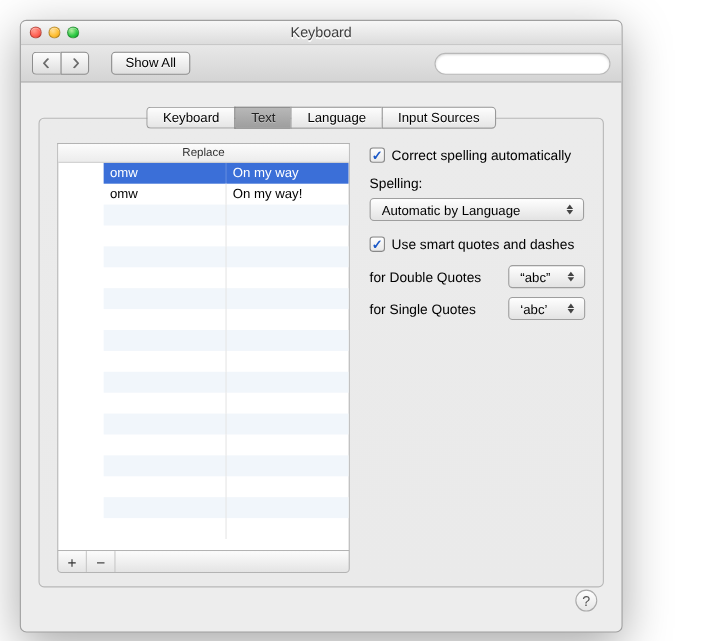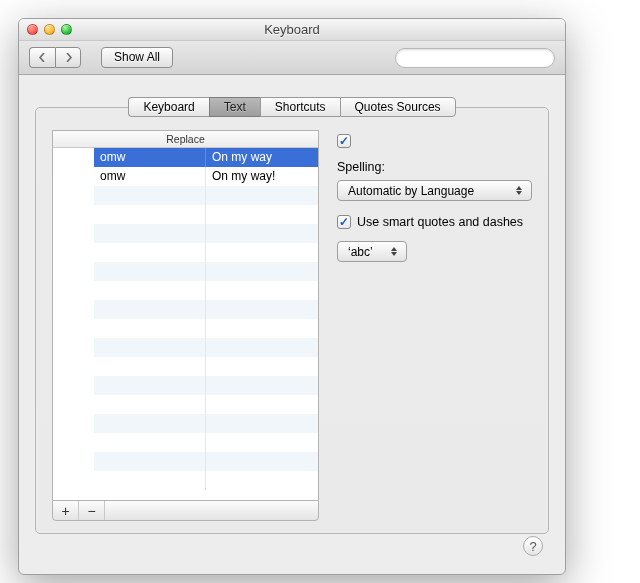--- a/index.html
+++ b/index.html
@@ -139,22 +139,22 @@
             <line x1="7" y1="7" x2="10" y2="10" stroke="#888" stroke-width="1.2"></line>
           </svg>
       <input placeholder="" style="">
     </div>
   </div>
 
   <div class="content">
     <div class="tabseg">
       <div class="tab">Keyboard</div>
       <div class="tab active">Text</div>
-      <div class="tab">Shortcuts</div>
-      <div class="tab">Quotes Sources</div>
+      <div class="tab">Language</div>
+      <div class="tab">Input Sources</div>
     </div>
 
     <div class="pane">
       <div class="left-col">
         <div class="tablewrap">
           <div class="thead">
             <div>Replace</div>
           </div>
           <div class="tbody" id="tbody">
                 <div class="row alt sel">
@@ -234,37 +234,49 @@
         <div class="addremove">
           <div class="arb">+</div>
           <div class="arb">−</div>
           <div class="arrest"></div>
         </div>
       </div>
 
       <div class="right-col">
         <div class="chk">
           <span class="chkbox checked"></span>
+          <span class="label">Correct spelling automatically</span>
         </div>
 
         <div class="section-label">Spelling:</div>
         <div class="select">
           <span>Automatic by Language</span>
           <span class="arrows">
                 <span class="up"></span>
                 <span class="down"></span>
               </span>
         </div>
 
         <div class="chk">
           <span class="chkbox checked"></span>
           <span class="label">Use smart quotes and dashes</span>
         </div>
 
         <div class="quoterow">
+          <span class="qlbl">for Double Quotes</span>
+          <div class="miniselect">
+            <span>“abc”</span>
+            <span class="arrows">
+                  <span class="up"></span>
+                  <span class="down"></span>
+                </span>
+          </div>
+        </div>
+        <div class="quoterow">
+          <span class="qlbl">for Single Quotes</span>
           <div class="miniselect">
             <span>‘abc’</span>
             <span class="arrows">
                   <span class="up"></span>
                   <span class="down"></span>
                 </span>
           </div>
         </div>
       </div>
     </div>

